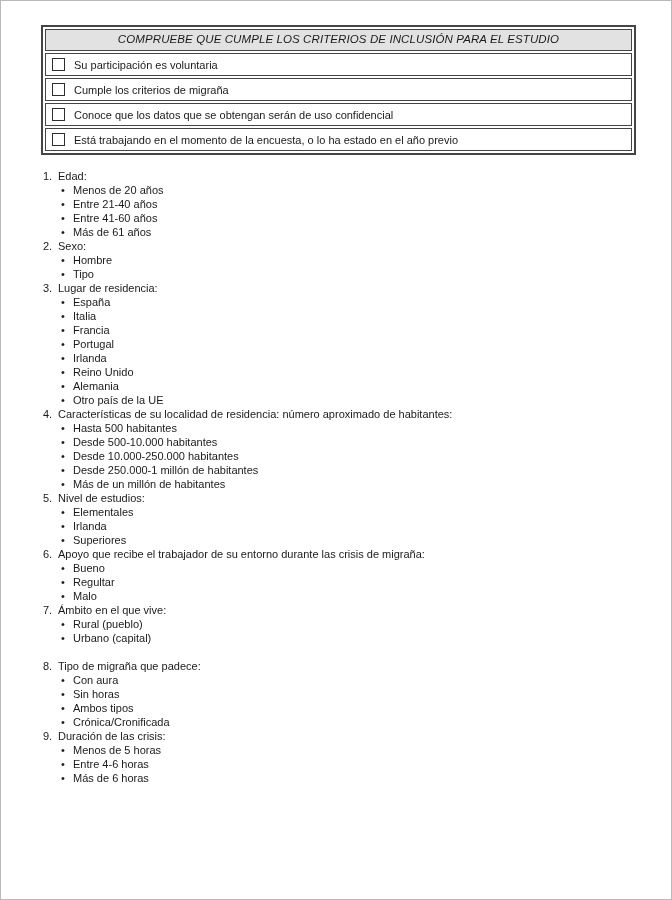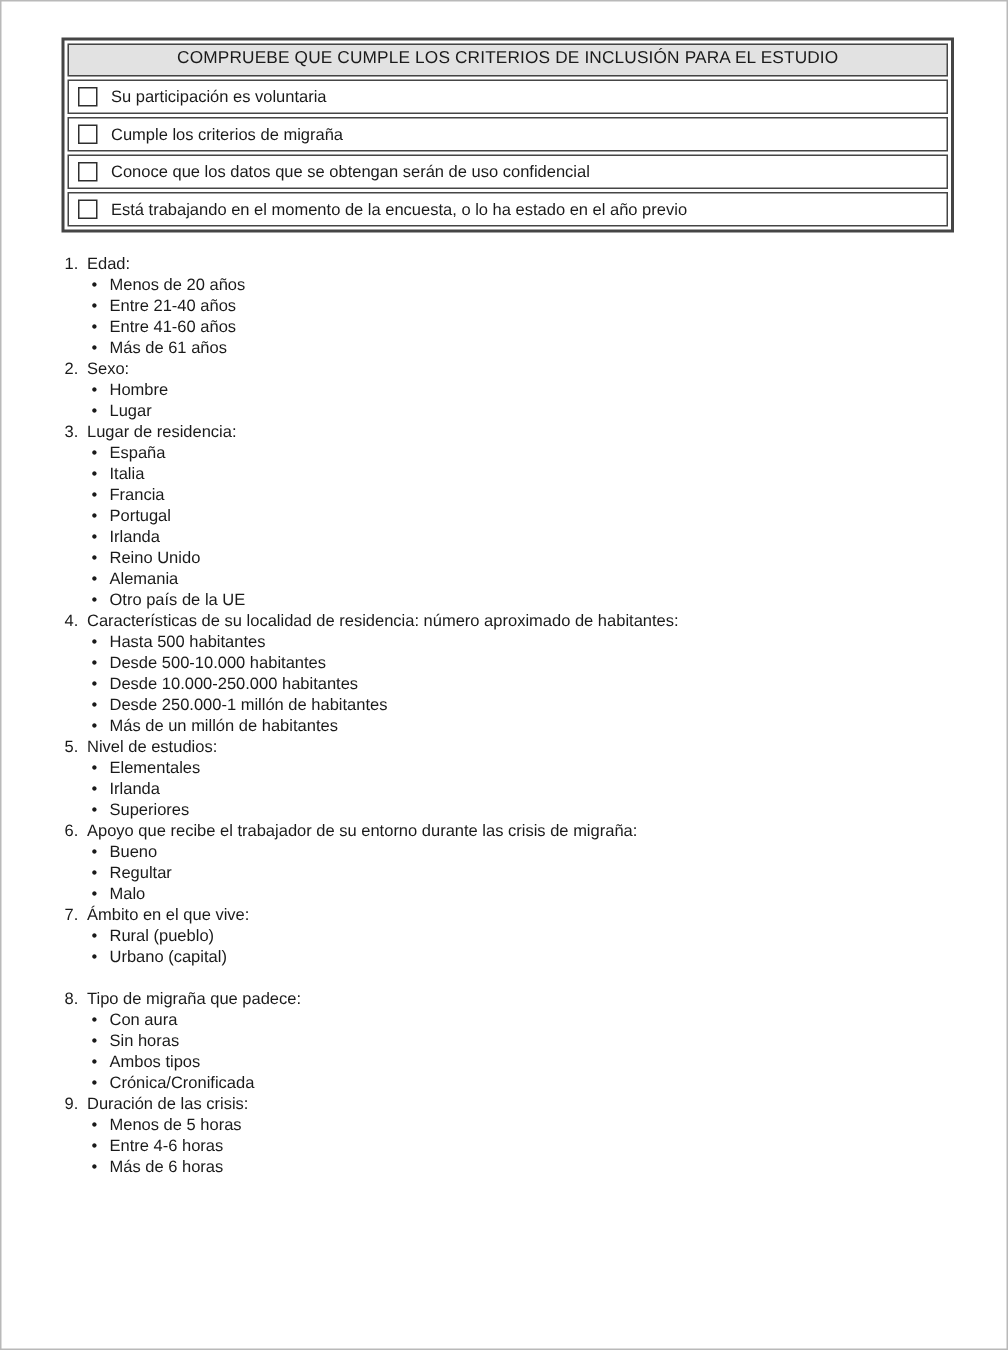--- a/index.html
+++ b/index.html
@@ -23,20 +23,21 @@
     background: #ffffff;
   }
   .header-cell {
     border: 1px solid #454545;
     background: #e2e2e2;
     text-align: center;
     font-size: 11.5px;
     line-height: 13px;
     padding: 3px 0 4px 0;
     letter-spacing: 0.1px;
+    font-style: italic;
   }
   .check-row {
     margin-top: 2px;
     border: 1px solid #454545;
     height: 23px;
     display: flex;
     align-items: center;
     padding: 0 6px;
     background: #ffffff;
   }
@@ -141,21 +142,21 @@
       <span class="q-label">Sexo:</span>
     </div>
     <div class="options">
   <div class="opt">
     <span class="bullet">•</span>
     <span class="opt-text">Hombre</span>
   </div>
 
   <div class="opt">
     <span class="bullet">•</span>
-    <span class="opt-text">Lugar</span>
+    <span class="opt-text">Tipo</span>
   </div>
 </div>
   </div>
 
   <div>
     <div class="q-line">
       <span class="q-num">3.</span>
       <span class="q-label">Lugar de residencia:</span>
     </div>
     <div class="options">

